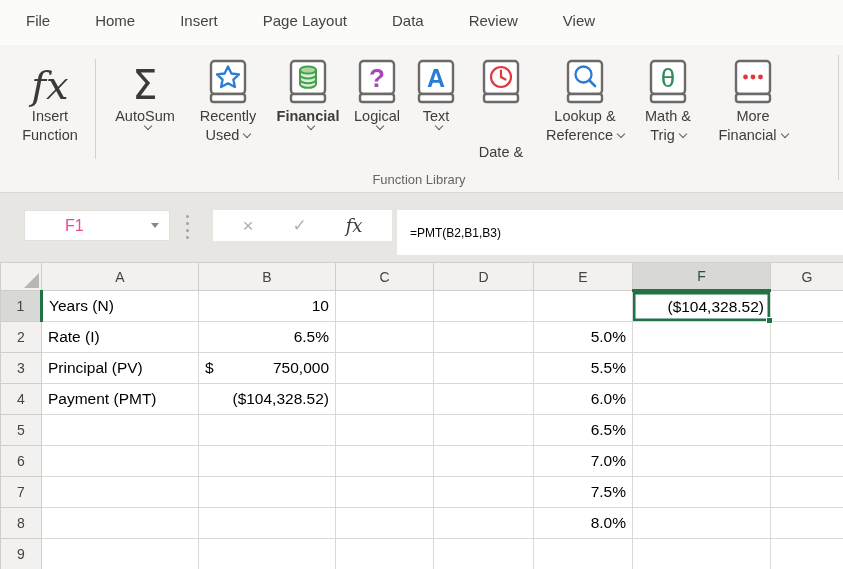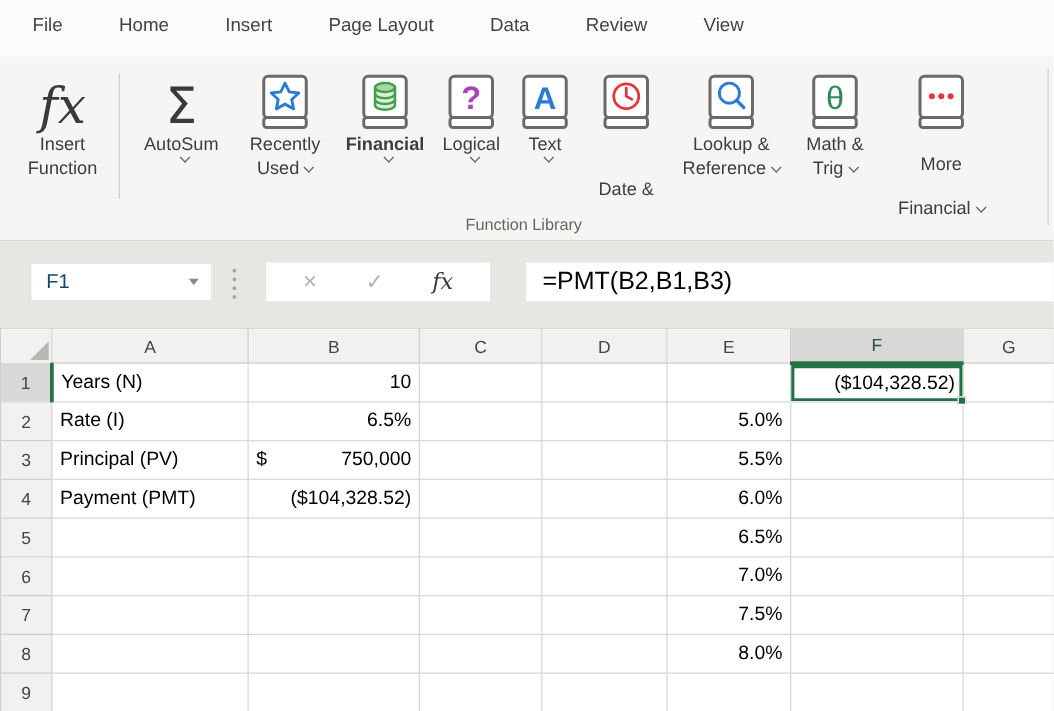--- a/index.html
+++ b/index.html
@@ -47,35 +47,35 @@
   }
   .group-end { position:absolute; right:4px; top:10px; height:125px; width:1px; background:#d2d0ce; }
   svg text { font-family:"Liberation Sans", sans-serif; }
 
   
   .fbar { height:69px; background:#e8e6e3; position:relative; }
   .namebox {
     position:absolute; left:24px; top:17px; width:146px; height:31px; background:#fff;
     border:1px solid #e2e0dd; display:flex; align-items:center;
   }
-  .nbtext { flex:1; padding-left:12px; font-size:16px; color:#0c4a6e; }
+  .nbtext { flex:1; padding-left:12px; font-size:16px; color:#ec4899;margin-left:28px; }
   .nbcaret-wrap { width:28px; display:flex; justify-content:center; align-items:center; height:100%; }
   .nbcaret { width:0; height:0; border-left:4.5px solid transparent; border-right:4.5px solid transparent; border-top:5px solid #8a8886; }
   .dots { position:absolute; left:186px; top:22px; display:flex; flex-direction:column; gap:4px; }
   .dots i { width:3px; height:3px; border-radius:50%; background:#a5a3a0; }
   .fcmd {
     position:absolute; left:213px; top:17px; width:179px; height:31px; background:#fff;
     display:flex; align-items:center; justify-content:space-around; padding:0 10px;
   }
   .fb-x { font-size:19px; color:#b3b1ae; line-height:1; }
   .fb-check { font-size:17px; color:#b3b1ae; line-height:1; }
   .fb-fx { font-family:"DejaVu Serif", serif; font-style:italic; font-size:18px; color:#3b3a39; line-height:1; }
   .finput {
-    position:absolute; left:421px; top:17px; right:0; height:31px; background:#fff;
-    display:flex; align-items:center; padding-left:13px; font-size:20px; color:#000;
+    position:absolute; left:397px; top:17px; right:0; height:45px; background:#fff;
+    display:flex; align-items:center; padding-left:13px; font-size:12px; color:#000;
   }
 
   
   table.grid { border-collapse:collapse; table-layout:fixed; width:843px; }
   .grid tr.hdr { height:28px; }
   .grid tr.r { height:31px; }
   .grid th {
     background:#f2f1ef; border:1px solid #cfcecb; font-weight:400;
     font-size:14px; color:#454441; text-align:center; padding:0; overflow:hidden;
   }
@@ -261,21 +261,21 @@
       </div>
       <div class="rlabel">
           <span>Math &amp;</span>
         </div>
       <div class="rlabel">
           <span>Trig</span>
           <span class="chev"></span>
         </div>
     </div>
 
-    <div class="rbtn" style="width:96px;gap:16px;">
+    <div class="rbtn" style="width:96px;">
       <div class="ricon">
         <svg width="42" height="46" viewBox="0 0 42 46">
           <rect x="4" y="2" width="34" height="33" rx="3.5" fill="#fff" stroke="#6b6a68" stroke-width="2.4"></rect>
           <rect x="4" y="35" width="34" height="8" rx="2.5" fill="#fff" stroke="#6b6a68" stroke-width="2.4"></rect>
           <circle cx="13.5" cy="18" r="2.4" fill="#e0383e"></circle>
           <circle cx="21" cy="18" r="2.4" fill="#e0383e"></circle>
           <circle cx="28.5" cy="18" r="2.4" fill="#e0383e"></circle>
         </svg>
       </div>
       <div class="rlabel">

